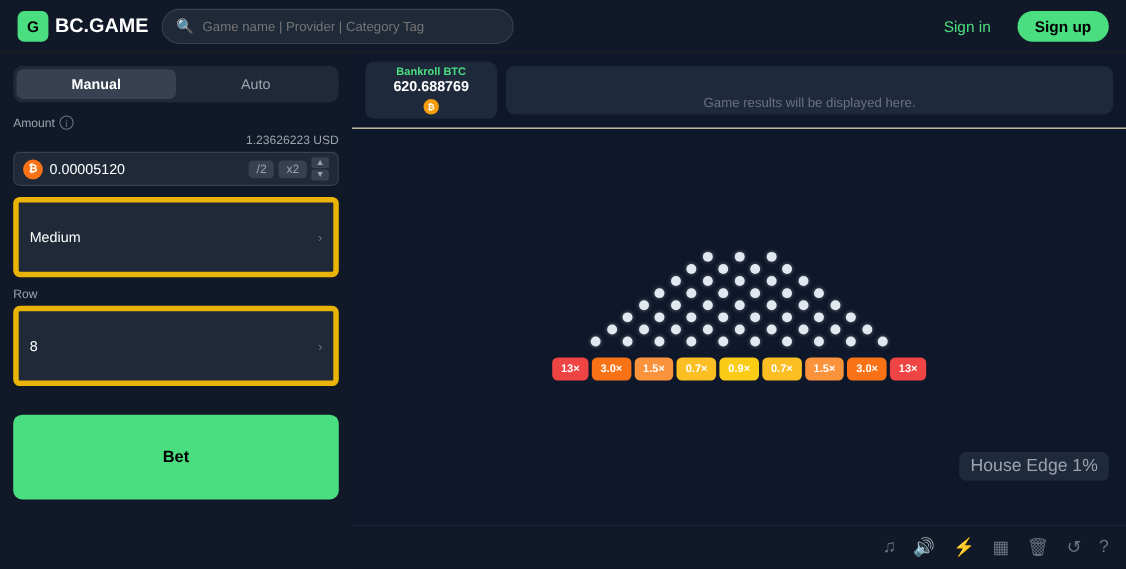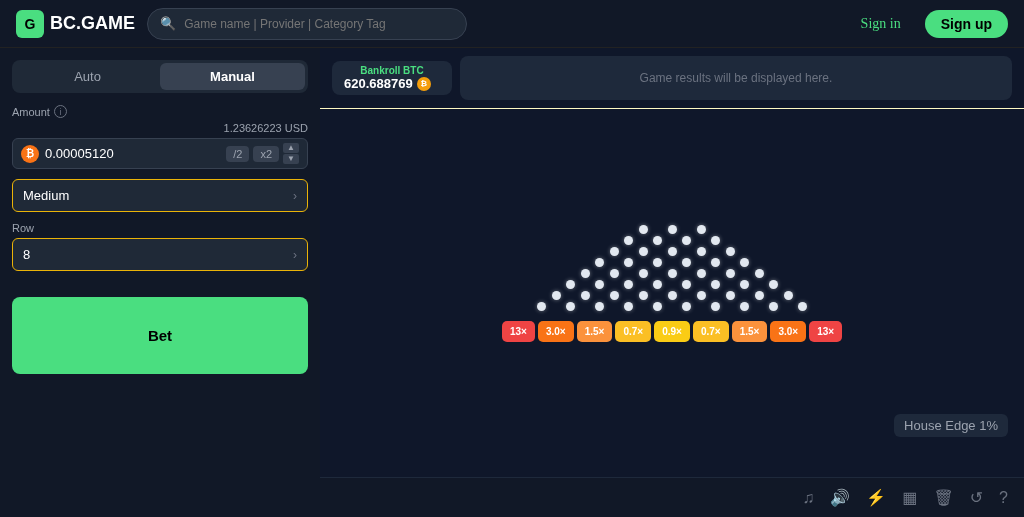--- a/index.html
+++ b/index.html
@@ -63,21 +63,20 @@
       flex: 1;
     }
     .header-spacer { flex: 1; }
     .btn-signin {
       background: transparent;
       border: none;
       color: #4ade80;
       font-size: 14px;
       cursor: pointer;
       padding: 6px 12px;
-      font-family: Liberation Serif, serif;
     }
     .btn-signup {
       background: #4ade80;
       border: none;
       color: #000;
       font-size: 14px;
       font-weight: 600;
       cursor: pointer;
       padding: 6px 16px;
       border-radius: 20px;
@@ -206,23 +205,23 @@
       border: none;
       color: #9ca3af;
       font-size: 8px;
       padding: 1px 4px;
       cursor: pointer;
       border-radius: 2px;
       line-height: 1;
     }
     .select-row {
       background: #1f2937;
-      border: 1px solid #eab308;
+      border: 5px solid #eab308;
       border-radius: 6px;
-      padding: 8px 10px;
+      padding: 24px 10px;
       display: flex;
       justify-content: space-between;
       align-items: center;
       cursor: pointer;
       font-size: 13px;
       color: #fff;
     }
     .chevron {
       color: #6b7280;
       font-size: 12px;
@@ -269,38 +268,39 @@
       color: #4ade80;
       font-weight: 600;
     }
     .bankroll-value {
       font-size: 13px;
       color: #fff;
       font-weight: 600;
       display: flex;
       align-items: center;
       gap: 4px;
+      flex-direction: column;
     }
     .bankroll-coin {
       width: 14px;
       height: 14px;
       background: #f59e0b;
       border-radius: 50%;
       display: inline-flex;
       align-items: center;
       justify-content: center;
       font-size: 8px;
       color: #fff;
     }
     .results-bar {
       flex: 1;
       background: #1e293b;
       border-radius: 8px;
       display: flex;
-      align-items: center;
+      align-items: flex-end;
       justify-content: center;
       font-size: 12px;
       color: #6b7280;
       padding: 4px 12px;
       height: 44px;
     }
 
     
     .game-area {
       flex: 1;
@@ -352,21 +352,21 @@
     }
 
     
     .house-edge {
       position: absolute;
       bottom: 40px;
       right: 16px;
       background: #1e293b;
       border-radius: 6px;
       padding: 4px 10px;
-      font-size: 13px;
+      font-size: 16px;
       color: #9ca3af;
     }
 
     
     .bottom-toolbar {
       height: 40px;
       background: #111827;
       border-top: 1px solid #1e293b;
       display: flex;
       align-items: center;
@@ -398,22 +398,22 @@
   </div>
   <div class="header-spacer"></div>
   <button class="btn-signin">Sign in</button>
   <button class="btn-signup">Sign up</button>
 </div>
 
 <div class="main">
 
   <div class="left-panel">
     <div class="tabs">
+      <div class="tab active">Manual</div>
       <div class="tab">Auto</div>
-      <div class="tab active">Manual</div>
     </div>
 
     <div class="form-section">
       <div class="form-row">
         <div class="form-label">
           <span>Amount</span>
           <span class="info-icon">i</span>
         </div>
         <div class="amount-display">1.23626223 USD</div>
         <div class="input-row">

